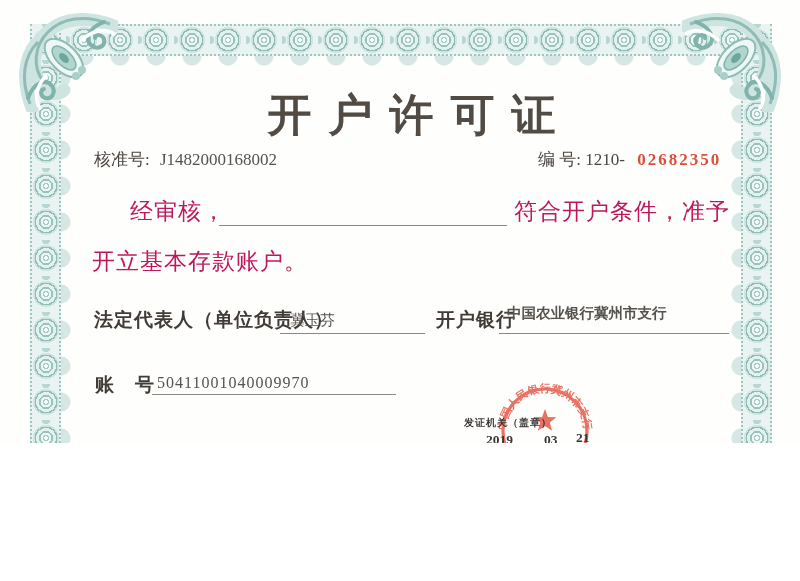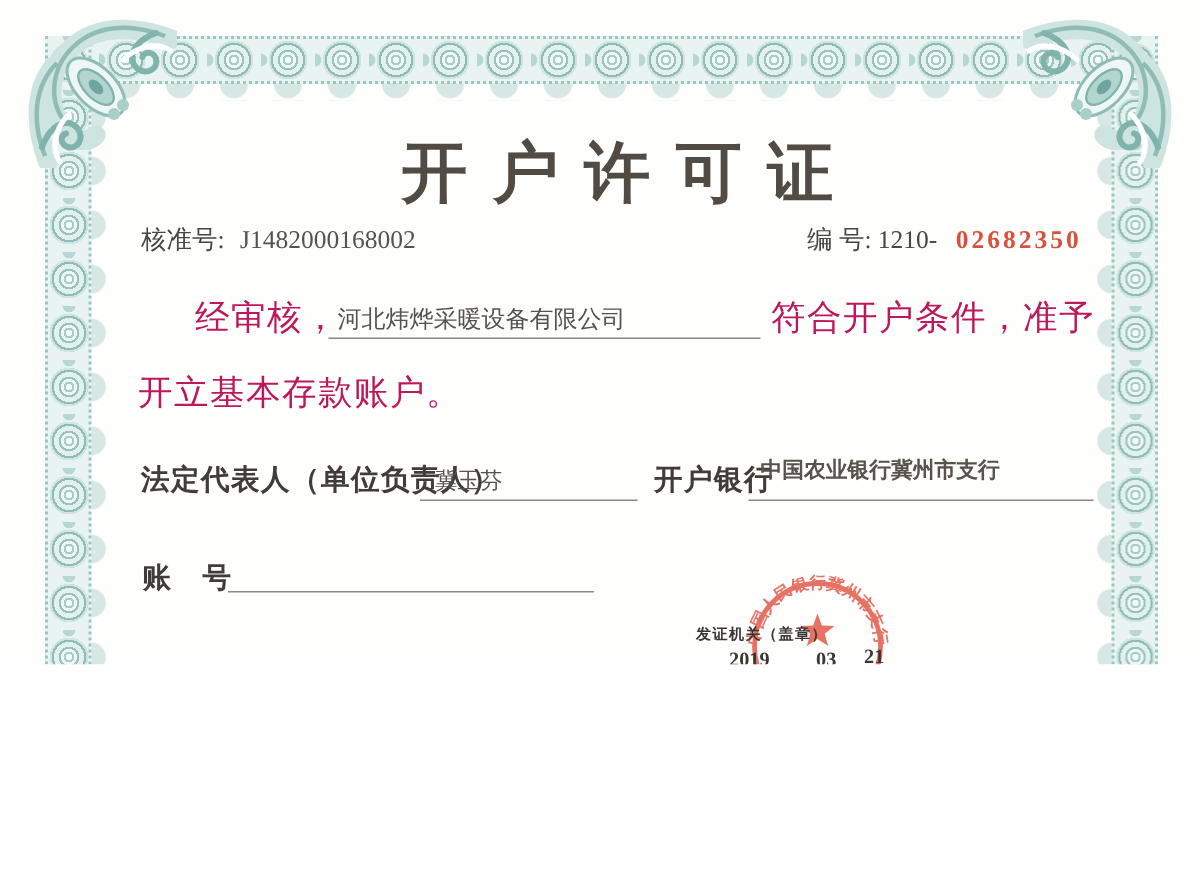--- a/index.html
+++ b/index.html
@@ -106,33 +106,33 @@
   <div class="abs meta" style="left:94px;top:148px;">
     <span>核准号:</span>
     <span class="fill" style="margin-left:6px;">J1482000168002</span>
   </div>
   <div class="abs meta" style="left:538px;top:148px;">
     <span>编 号: 1210-</span>
     <span class="red-num" style="margin-left:8px;">02682350</span>
   </div>
 
   <div class="abs big" style="left:130px;top:196px;">经审核，</div>
-  <div class="abs fill" style="left:225px;top:203px;font-size:16px;">河北炜烨采暖设备有限公司</div>
   <div class="uline" style="left:219px;top:225px;width:288px;"></div>
   <div class="abs big" style="left:92px;top:246px;">开立基本存款账户。</div>
   <div class="abs big" style="left:514px;top:196px;">符合开户条件，准予</div>
 
   <div class="abs label" style="left:94px;top:307px;">法定代表人（单位负责人）</div>
   <div class="abs fill" style="left:290px;top:311px;font-size:15px;">冀玉芬</div>
   <div class="uline" style="left:280px;top:333px;width:145px;"></div>
   <div class="abs label" style="left:436px;top:307px;">开户银行</div>
   <div class="abs fill" style="left:507px;top:304px;font-size:14.5px;font-weight:bold;">中国农业银行冀州市支行</div>
   <div class="uline" style="left:499px;top:333px;width:230px;"></div>
 
   <div class="abs label" style="left:95px;top:372px;">账　号</div>
+  <div class="abs fill" style="left:157px;top:374px;font-size:16px;letter-spacing:1px;">50411001040009970</div>
   <div class="uline" style="left:152px;top:394px;width:244px;"></div>
 
   <svg class="stamp-svg" viewBox="0 0 134 140">
     <defs>
       <path id="arcTop" d="M 28,69 A 39,39 0 0 1 106,69"></path>
       <path id="arcBot" d="M 34,86 A 37,37 0 0 0 100,86"></path>
     </defs>
     <g opacity="0.82">
       <circle cx="67" cy="69" r="42" fill="none" stroke="#e25443" stroke-width="3.2"></circle>
       <text font-size="11" font-weight="bold" fill="#e25443">

